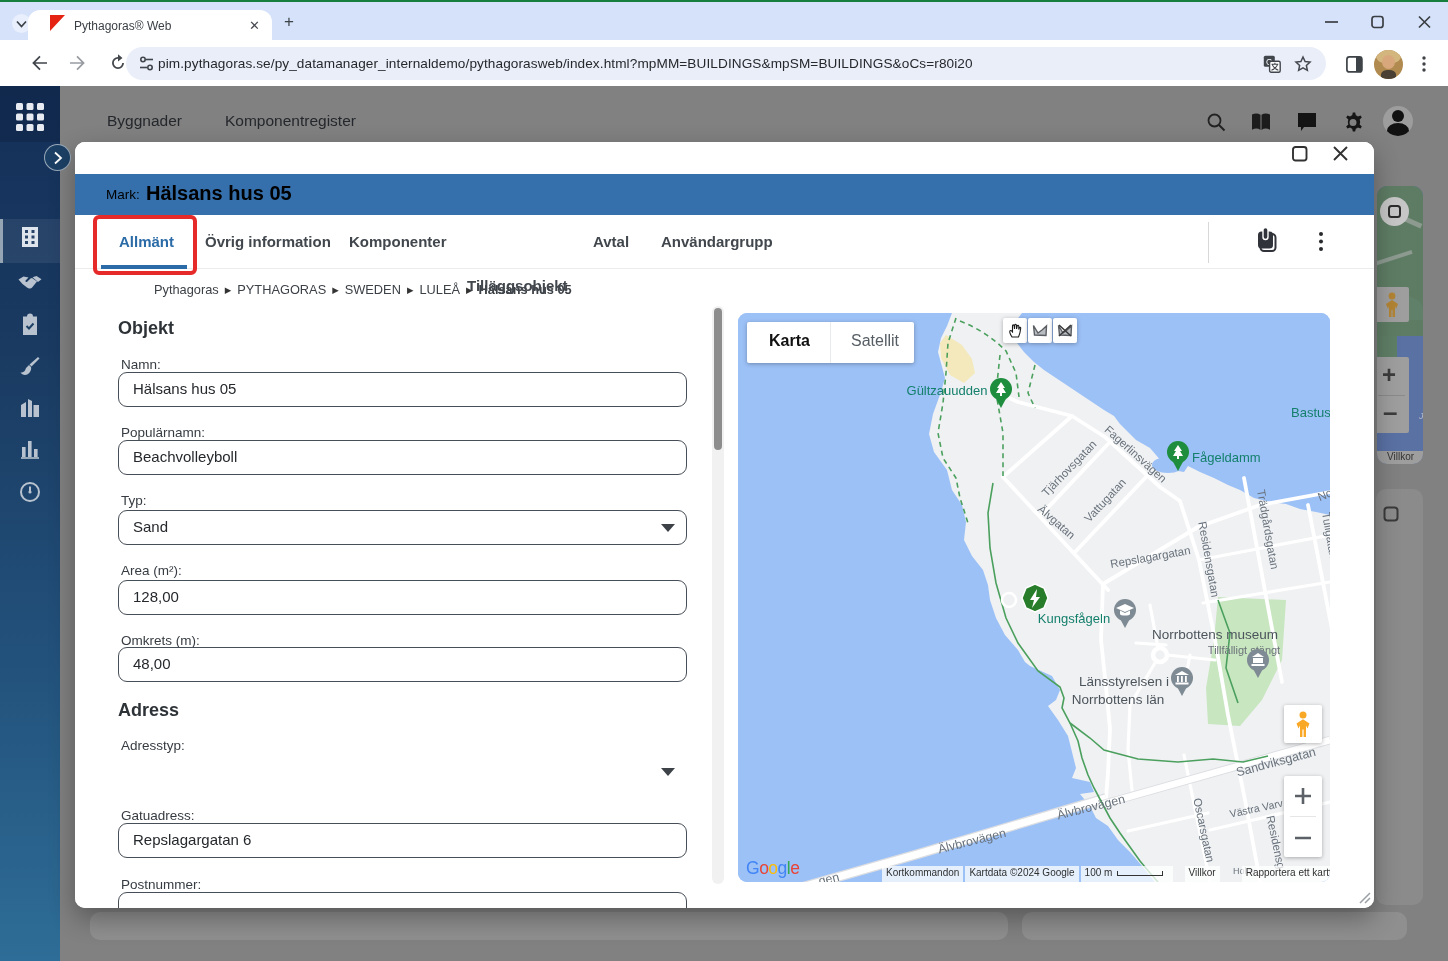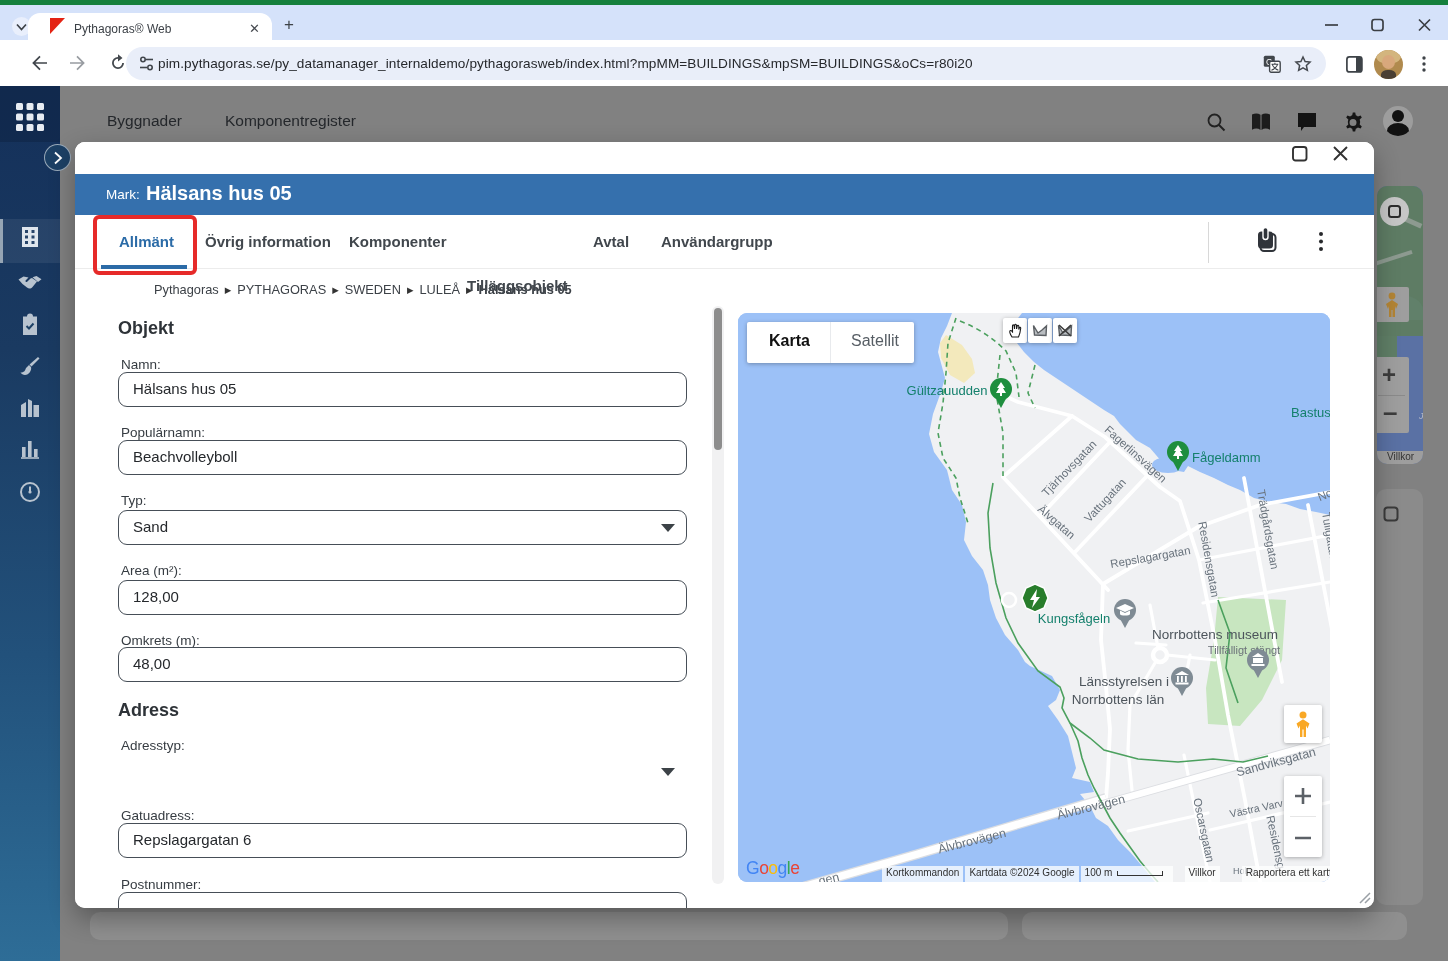--- a/index.html
+++ b/index.html
@@ -1,21 +1,21 @@
 <!DOCTYPE html>
 <html><head>
 <meta charset="utf-8">
 <style>
 * { margin:0; padding:0; box-sizing:border-box; }
 html,body { width:1448px; height:961px; overflow:hidden; font-family:"Liberation Sans",sans-serif; background:#fff; }
 .abs { position:absolute; }
 #stage { position:relative; width:1448px; height:961px; overflow:hidden; }
 
 
-#tabstrip { position:absolute; left:0; top:0; width:1448px; height:40px; background:#d5e2fa; border-top:5px solid #15803d; }
+#tabstrip { position:absolute; left:0; top:0; width:1448px; height:40px; background:#d5e2fa; border-top:2px solid #15803d; }
 #chevbtn { position:absolute; left:12px; top:12px; width:19px; height:19px; border-radius:10px; background:#e9effc; color:#394350; font-size:12px; text-align:center; line-height:18px; }
 #tab { position:absolute; left:28px; top:8px; width:244px; height:32px; background:#fff; border-radius:12px 12px 0 0; }
 #tabtitle { position:absolute; left:46px; top:9px; font-size:12px; color:#3a3f45; }
 #tabx { position:absolute; left:218px; top:7px; width:17px; height:17px; font-size:13px; color:#45494f; text-align:center; line-height:17px; }
 #newtab { position:absolute; left:280px; top:11px; width:18px; height:18px; color:#3e4347; font-size:17px; line-height:17px; text-align:center; font-weight:400; }
 .winbtn { position:absolute; top:0; width:14px; height:40px; color:#3b3f44; }
 #toolbar { position:absolute; left:0; top:40px; width:1448px; height:46px; background:#ffffff; }
 #urlpill { position:absolute; left:126px; top:7px; width:1200px; height:33px; border-radius:17px; background:#e9eef9; }
 #urltext { position:absolute; left:158px; top:16px; font-size:13.6px; color:#26282c; letter-spacing:0.1px; }
 
@@ -33,21 +33,21 @@
 .hicon { position:absolute; top:25px; width:22px; height:22px; }
 
 
 #rpanel1 { position:absolute; left:1377px; top:100px; width:46px; height:278px; border-radius:10px; overflow:hidden; background:#5a71a4; }
 #rpanel2 { position:absolute; left:1376px; top:403px; width:47px; height:416px; border-radius:10px; background:#8b8b8b; }
 .botcard { position:absolute; top:826px; height:28px; border-radius:10px; background:#8f8f8f; }
 
 
 #modal { position:absolute; left:75px; top:142px; width:1299px; height:766px; background:#fff; border-radius:10px; box-shadow:0 10px 26px rgba(0,0,0,0.32); overflow:hidden; }
 #mtitle { position:absolute; left:0; top:0; width:100%; height:32px; background:#fff; z-index:10; }
-#mblue { position:absolute; left:0; top:32px; width:100%; height:41px; background:#3570ad; color:#ffffff; z-index:10; }
+#mblue { position:absolute; left:0; top:32px; width:100%; height:41px; background:#3570ad; color:#000000; z-index:10; }
 #mtabs { position:absolute; left:0; top:73px; width:100%; height:54px; border-bottom:1px solid #ececec; background:#fff; z-index:10;font-weight:bold; }
 .mtab { position:absolute; top:18px; font-size:15px; color:#41474d; }
 #redbox { position:absolute; left:18px; top:73px; width:104px; height:60px; border:4px solid #e62a29; border-radius:6px; z-index:30; }
 #mcontent { position:absolute; left:0; top:0; width:100%; height:766px; background:#fff; }
 
 
 #crumb { position:absolute; left:43px; font-size:12.8px; color:#3c4147;margin-left:36px; }
 #crumb b { font-weight:700; }
 #crumb .sep { font-size:8.5px; position:relative; top:-1.5px; margin:0 6px; color:#333; }
 

